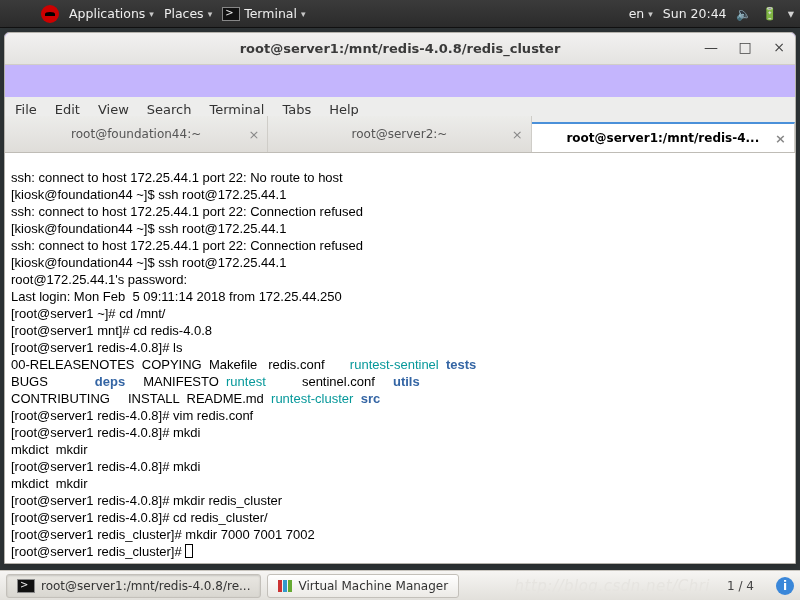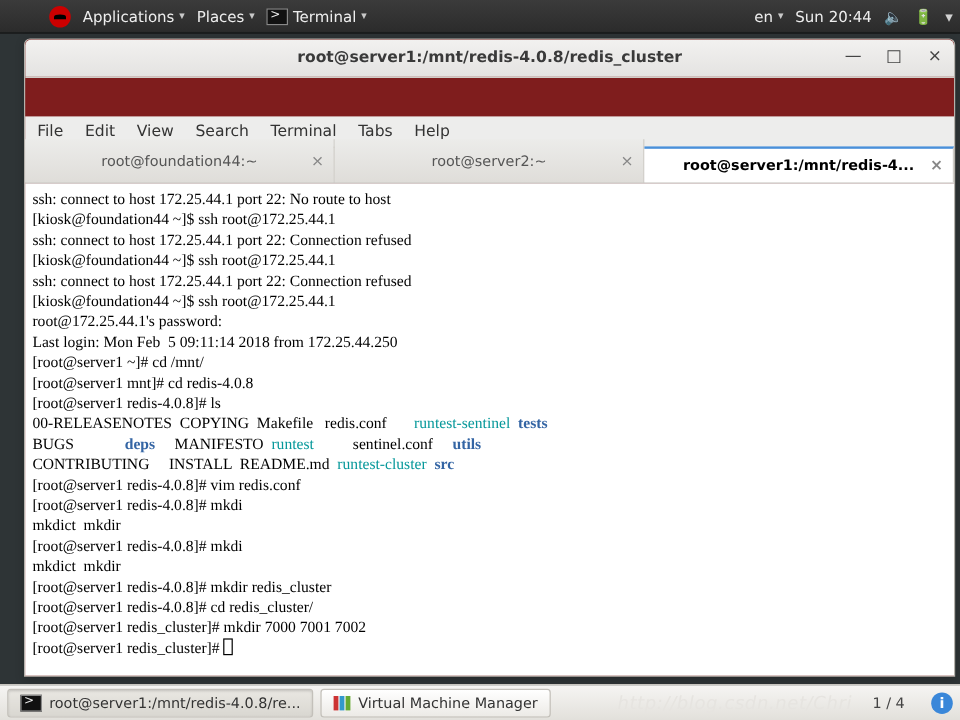--- a/index.html
+++ b/index.html
@@ -33,22 +33,22 @@
   }
   .rh-logo::after{content:"";position:absolute;left:4px;top:7px;width:10px;height:4px;background:#000;border-radius:50% 50% 0 0;}
   .term-icon {
     width: 18px; height: 14px; background: #111; border: 1px solid #888; position: relative;
   }
   .term-icon::after{content:">";position:absolute;left:2px;top:-1px;color:#eee;font-size:10px;}
   .tray-ico { opacity:.85; }
 
   
   .window {
-    position: absolute; left: 20px; top: 32px; right: 4px;
-    background: #7f1d1d;
+    position: absolute; left: 4px; top: 32px; right: 4px;
+    background: #c4b5fd;
     border: 1px solid #b5b2ac;
     border-radius: 5px 5px 0 0;
     box-shadow: 0 2px 8px rgba(0,0,0,.2);
     display: flex; flex-direction: column;
     height: 532px;
   }
   .titlebar {
     height: 32px; display: flex; align-items: center; justify-content: center;
     position: relative;
     background: linear-gradient(#f2f1f0,#e4e3e1);
@@ -82,25 +82,25 @@
   }
   .term-tab.active {
     background: #fff; color:#000; font-weight: bold;
     border-top: 2px solid #4a90d9;
     height: 30px;
   }
   .term-tab .close { position: absolute; right: 8px; color:#888; font-size: 13px;}
   .terminal-body {
     flex: 1;
     background: #fff;
-    font-family: Liberation Serif, serif;
+    font-family: Liberation Sans, sans-serif;
     font-size: 13px;
     line-height: 17px;
     color: #000;
-    padding: 4px 6px;
+    padding: 16px 6px;
     white-space: pre;
     overflow: hidden;
   }
   .c-teal{color:#06989a;}
   .c-blue-b{color:#3465a4;font-weight:bold;}
   .cursor {
     display:inline-block;width:8px;height:14px;border:1px solid #000;vertical-align:-2px;
   }
   
   .taskbar {

